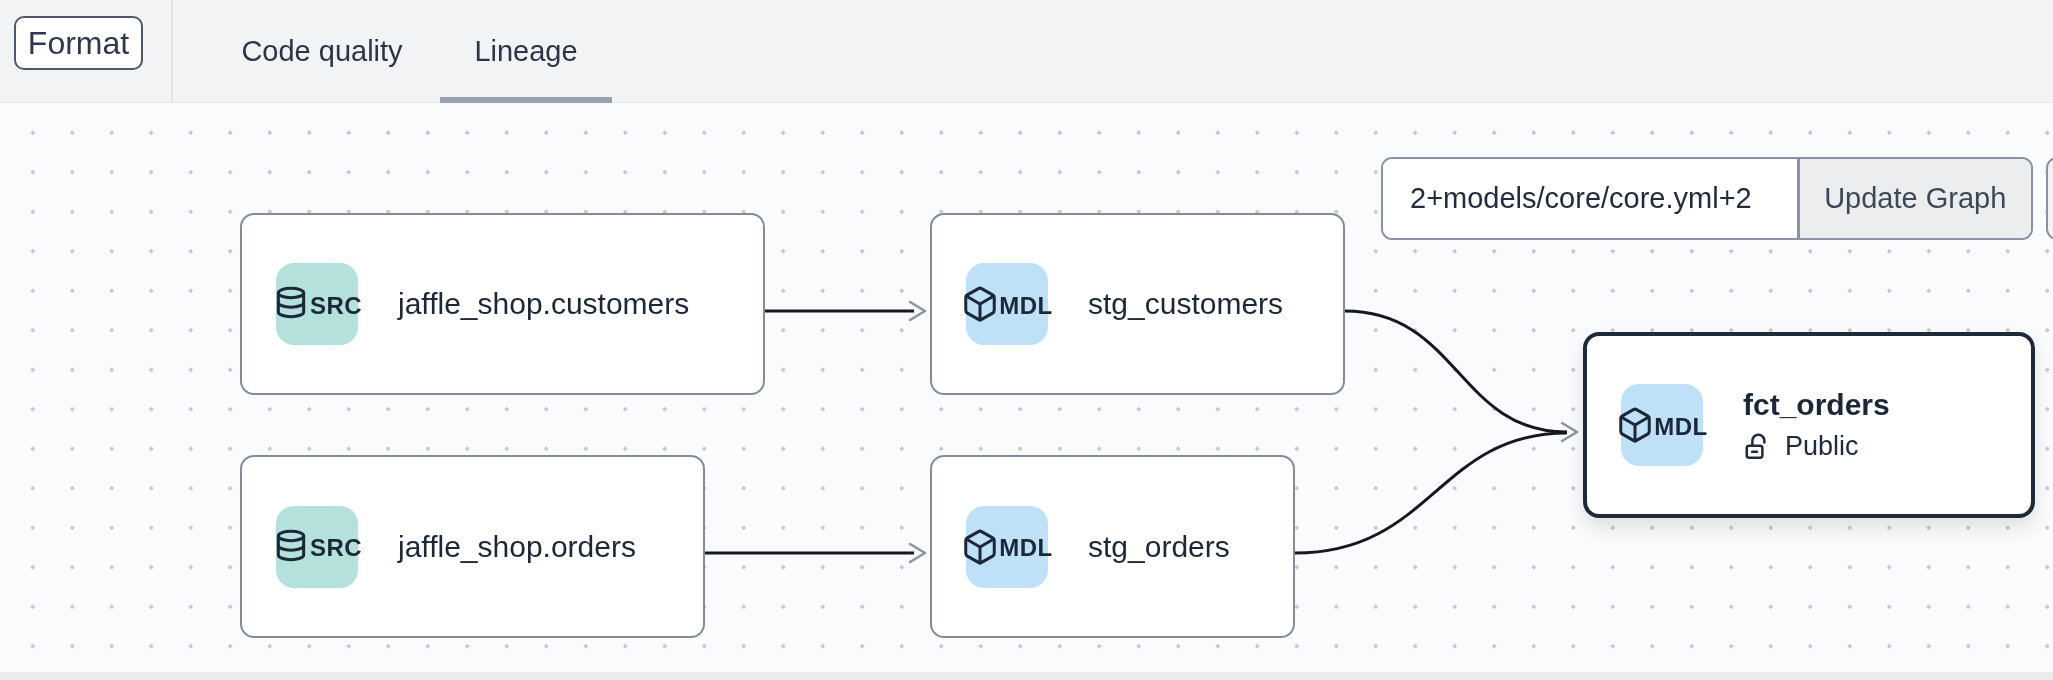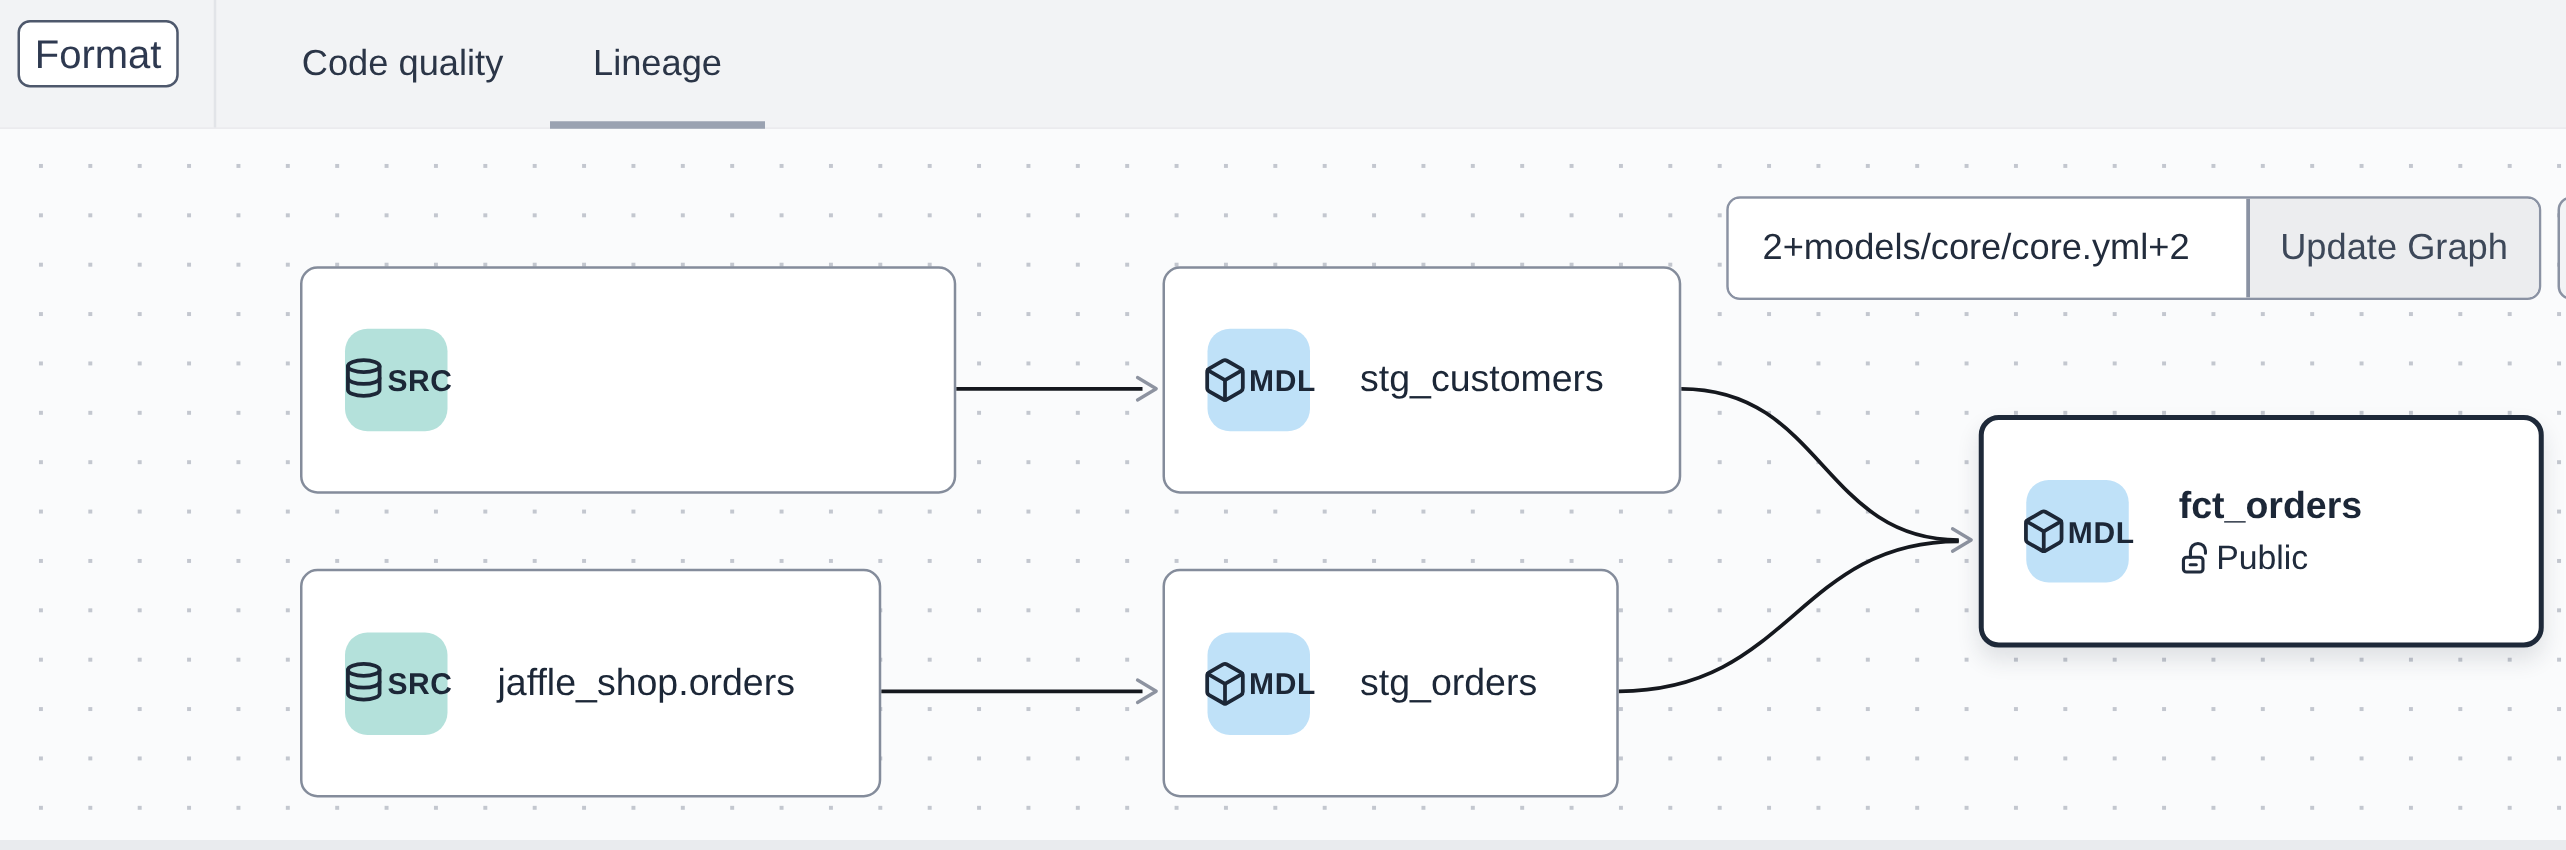--- a/index.html
+++ b/index.html
@@ -95,21 +95,21 @@
   .badge-src { background:var(--source-badge-bg,#b4e1db); }
   .badge-mdl { background:var(--model-badge-bg,#bfe1f8); }
   .badge svg { width:38px; height:38px; display:block; }
   .badge-label {
     font-size:24px; font-weight:600; letter-spacing:0.5px; line-height:1;
     margin-top:3px;
   }
 
   .node-text-col { display:flex; flex-direction:column; gap:9px; }
   .node-title { font-size:30px; font-weight:600; color:var(--node-text,#1c2737);text-align:right; }
-  .access-row { display:flex; align-items:center; font-size:27px; color:#202b3c; }
+  .access-row { display:flex; align-items:center; gap:12px; font-size:27px; color:#202b3c; }
   .access-row svg { width:30px; height:30px; display:block; }
 
   
   .graph-controls {
     position:absolute; left:1358px; top:157px; width:652px; height:83px;
     border:2.5px solid var(--control-border,#8a92a3);
     border-radius:11px;
     display:flex; overflow:hidden; background:#fff; z-index:4;margin-left:23px;
   }
   .selector-input {
@@ -162,20 +162,21 @@
   <div class="badge badge-src">
     <span>
       <svg viewBox="0 0 24 24" fill="none" stroke="currentColor" stroke-width="1.9" stroke-linecap="round" stroke-linejoin="round">
         <ellipse cx="12" cy="5" rx="8" ry="3"></ellipse>
         <path d="M20 5v6c0 1.66-3.58 3-8 3s-8-1.34-8-3V5"></path>
         <path d="M20 11v6c0 1.66-3.58 3-8 3s-8-1.34-8-3v-6"></path>
       </svg>
     </span>
     <span class="badge-label">SRC</span>
   </div>
+  <span class="node-label">jaffle_shop.customers</span>
 </div>
 
 <div class="node n-stg-customers">
   <div class="badge badge-mdl">
     <span>
       <svg viewBox="0 0 24 24" fill="none" stroke="currentColor" stroke-width="1.9" stroke-linecap="round" stroke-linejoin="round">
         <path d="M21 16V8a2 2 0 0 0-1-1.73l-7-4a2 2 0 0 0-2 0l-7 4A2 2 0 0 0 3 8v8a2 2 0 0 0 1 1.73l7 4a2 2 0 0 0 2 0l7-4A2 2 0 0 0 21 16z"></path>
         <polyline points="3.27 6.96 12 12.01 20.73 6.96"></polyline>
         <line x1="12" y1="22.08" x2="12" y2="12"></line>
       </svg>

